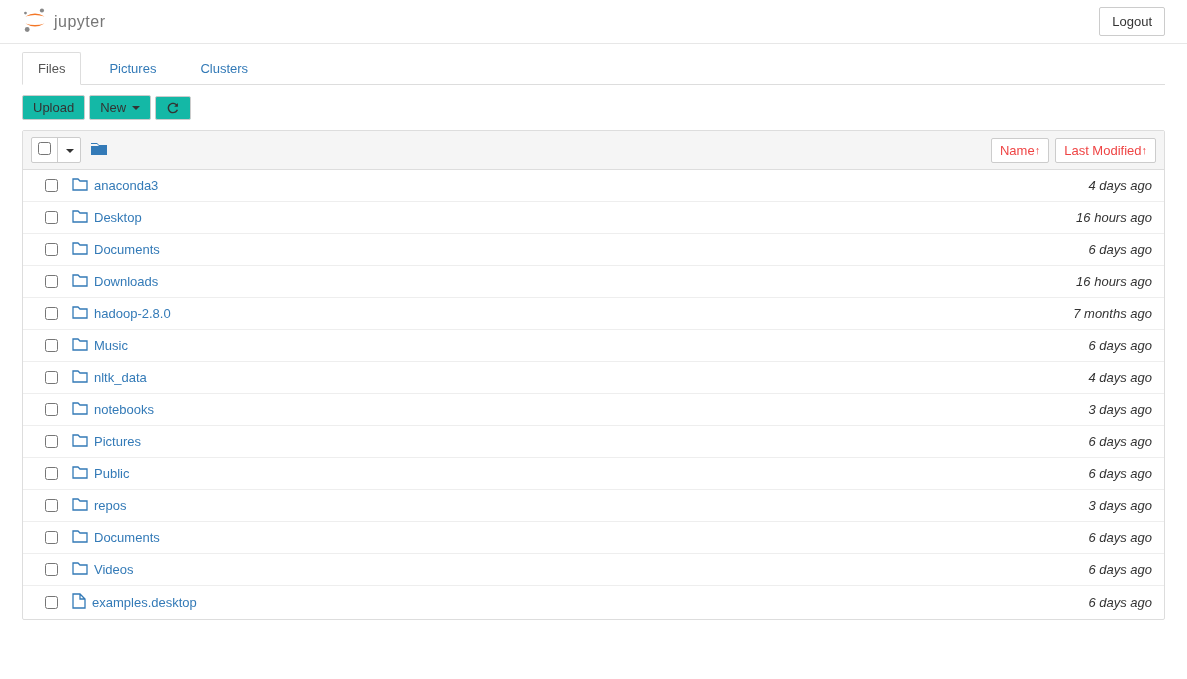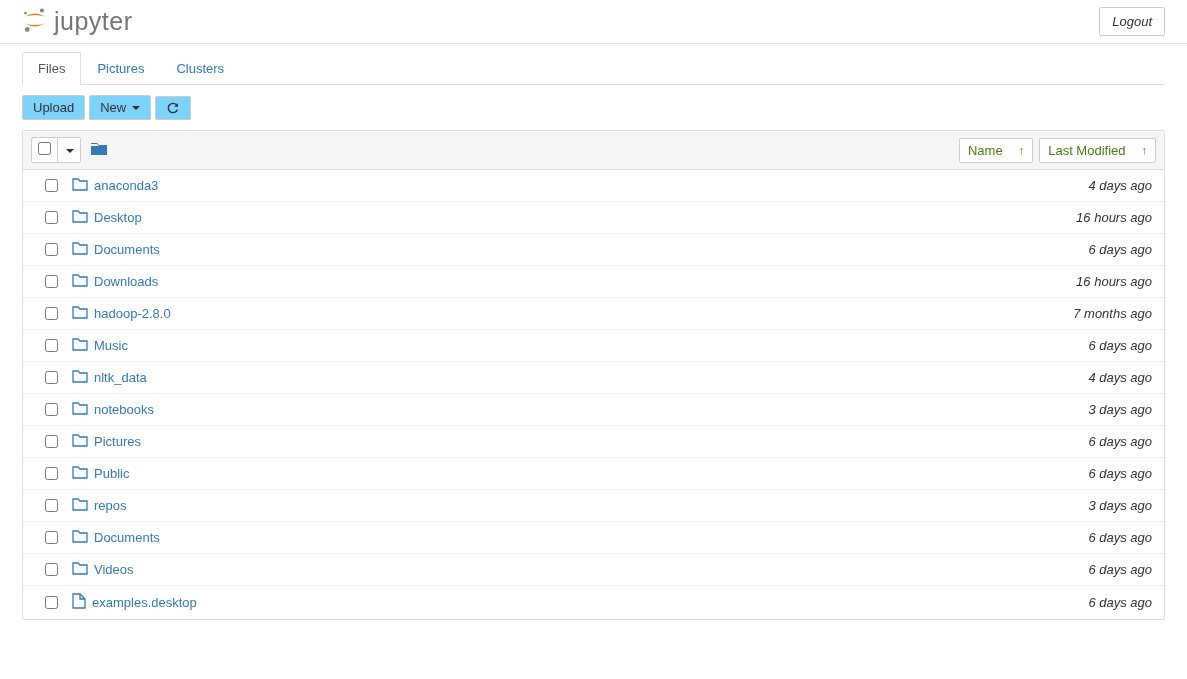--- a/index.html
+++ b/index.html
@@ -23,42 +23,42 @@
     .logo {
       display: flex;
       align-items: center;
       gap: 6px;
     }
     .logo-icon {
       width: 26px;
       height: 26px;
     }
     .logo-text {
-      font-size: 25px;
+      font-size: 16px;
       color: #767676;
       font-weight: normal;
       letter-spacing: 0.5px;
     }
     .logout-btn {
       background: #fff;
       border: 1px solid #ccc;
       padding: 6px 12px;
       font-size: 13px;
       color: #333;
       cursor: pointer;
       border-radius: 2px;
-      font-style: italic;
     }
     .container {
       padding: 0 22px;
     }
     .tabs {
       display: flex;
       margin-top: 8px;
       border-bottom: 1px solid #ddd;
+      gap: 12px;
     }
     .tab {
       padding: 8px 15px;
       cursor: pointer;
       color: #337ab7;
       font-size: 13px;
       border: 1px solid transparent;
       border-bottom: none;
       margin-bottom: -1px;
     }
@@ -78,21 +78,21 @@
     .toolbar-left {
       color: #333;
       font-size: 13px;
     }
     .toolbar-right {
       display: flex;
       gap: 4px;
       align-items: center;
     }
     .btn {
-      background: #7dd3fc;
+      background: #14b8a6;
       border: 1px solid #ccc;
       padding: 4px 10px;
       font-size: 13px;
       color: #333;
       cursor: pointer;
       border-radius: 2px;
       display: inline-flex;
       align-items: center;
       gap: 4px;
     }
@@ -148,26 +148,26 @@
     .sort-controls {
       margin-left: auto;
       display: flex;
       gap: 6px;
     }
     .sort-btn {
       background: #fff;
       border: 1px solid #ccc;
       padding: 4px 8px;
       font-size: 13px;
-      color: #4d7c0f;
+      color: #ef4444;
       cursor: pointer;
       border-radius: 2px;
       display: inline-flex;
       align-items: center;
-      gap: 16px;
+      gap: 0;
     }
     .arrow-up {
       display: inline-block;
       font-size: 11px;
     }
     .list-row {
       display: flex;
       align-items: center;
       padding: 7px 8px;
       border-bottom: 1px solid #eee;

